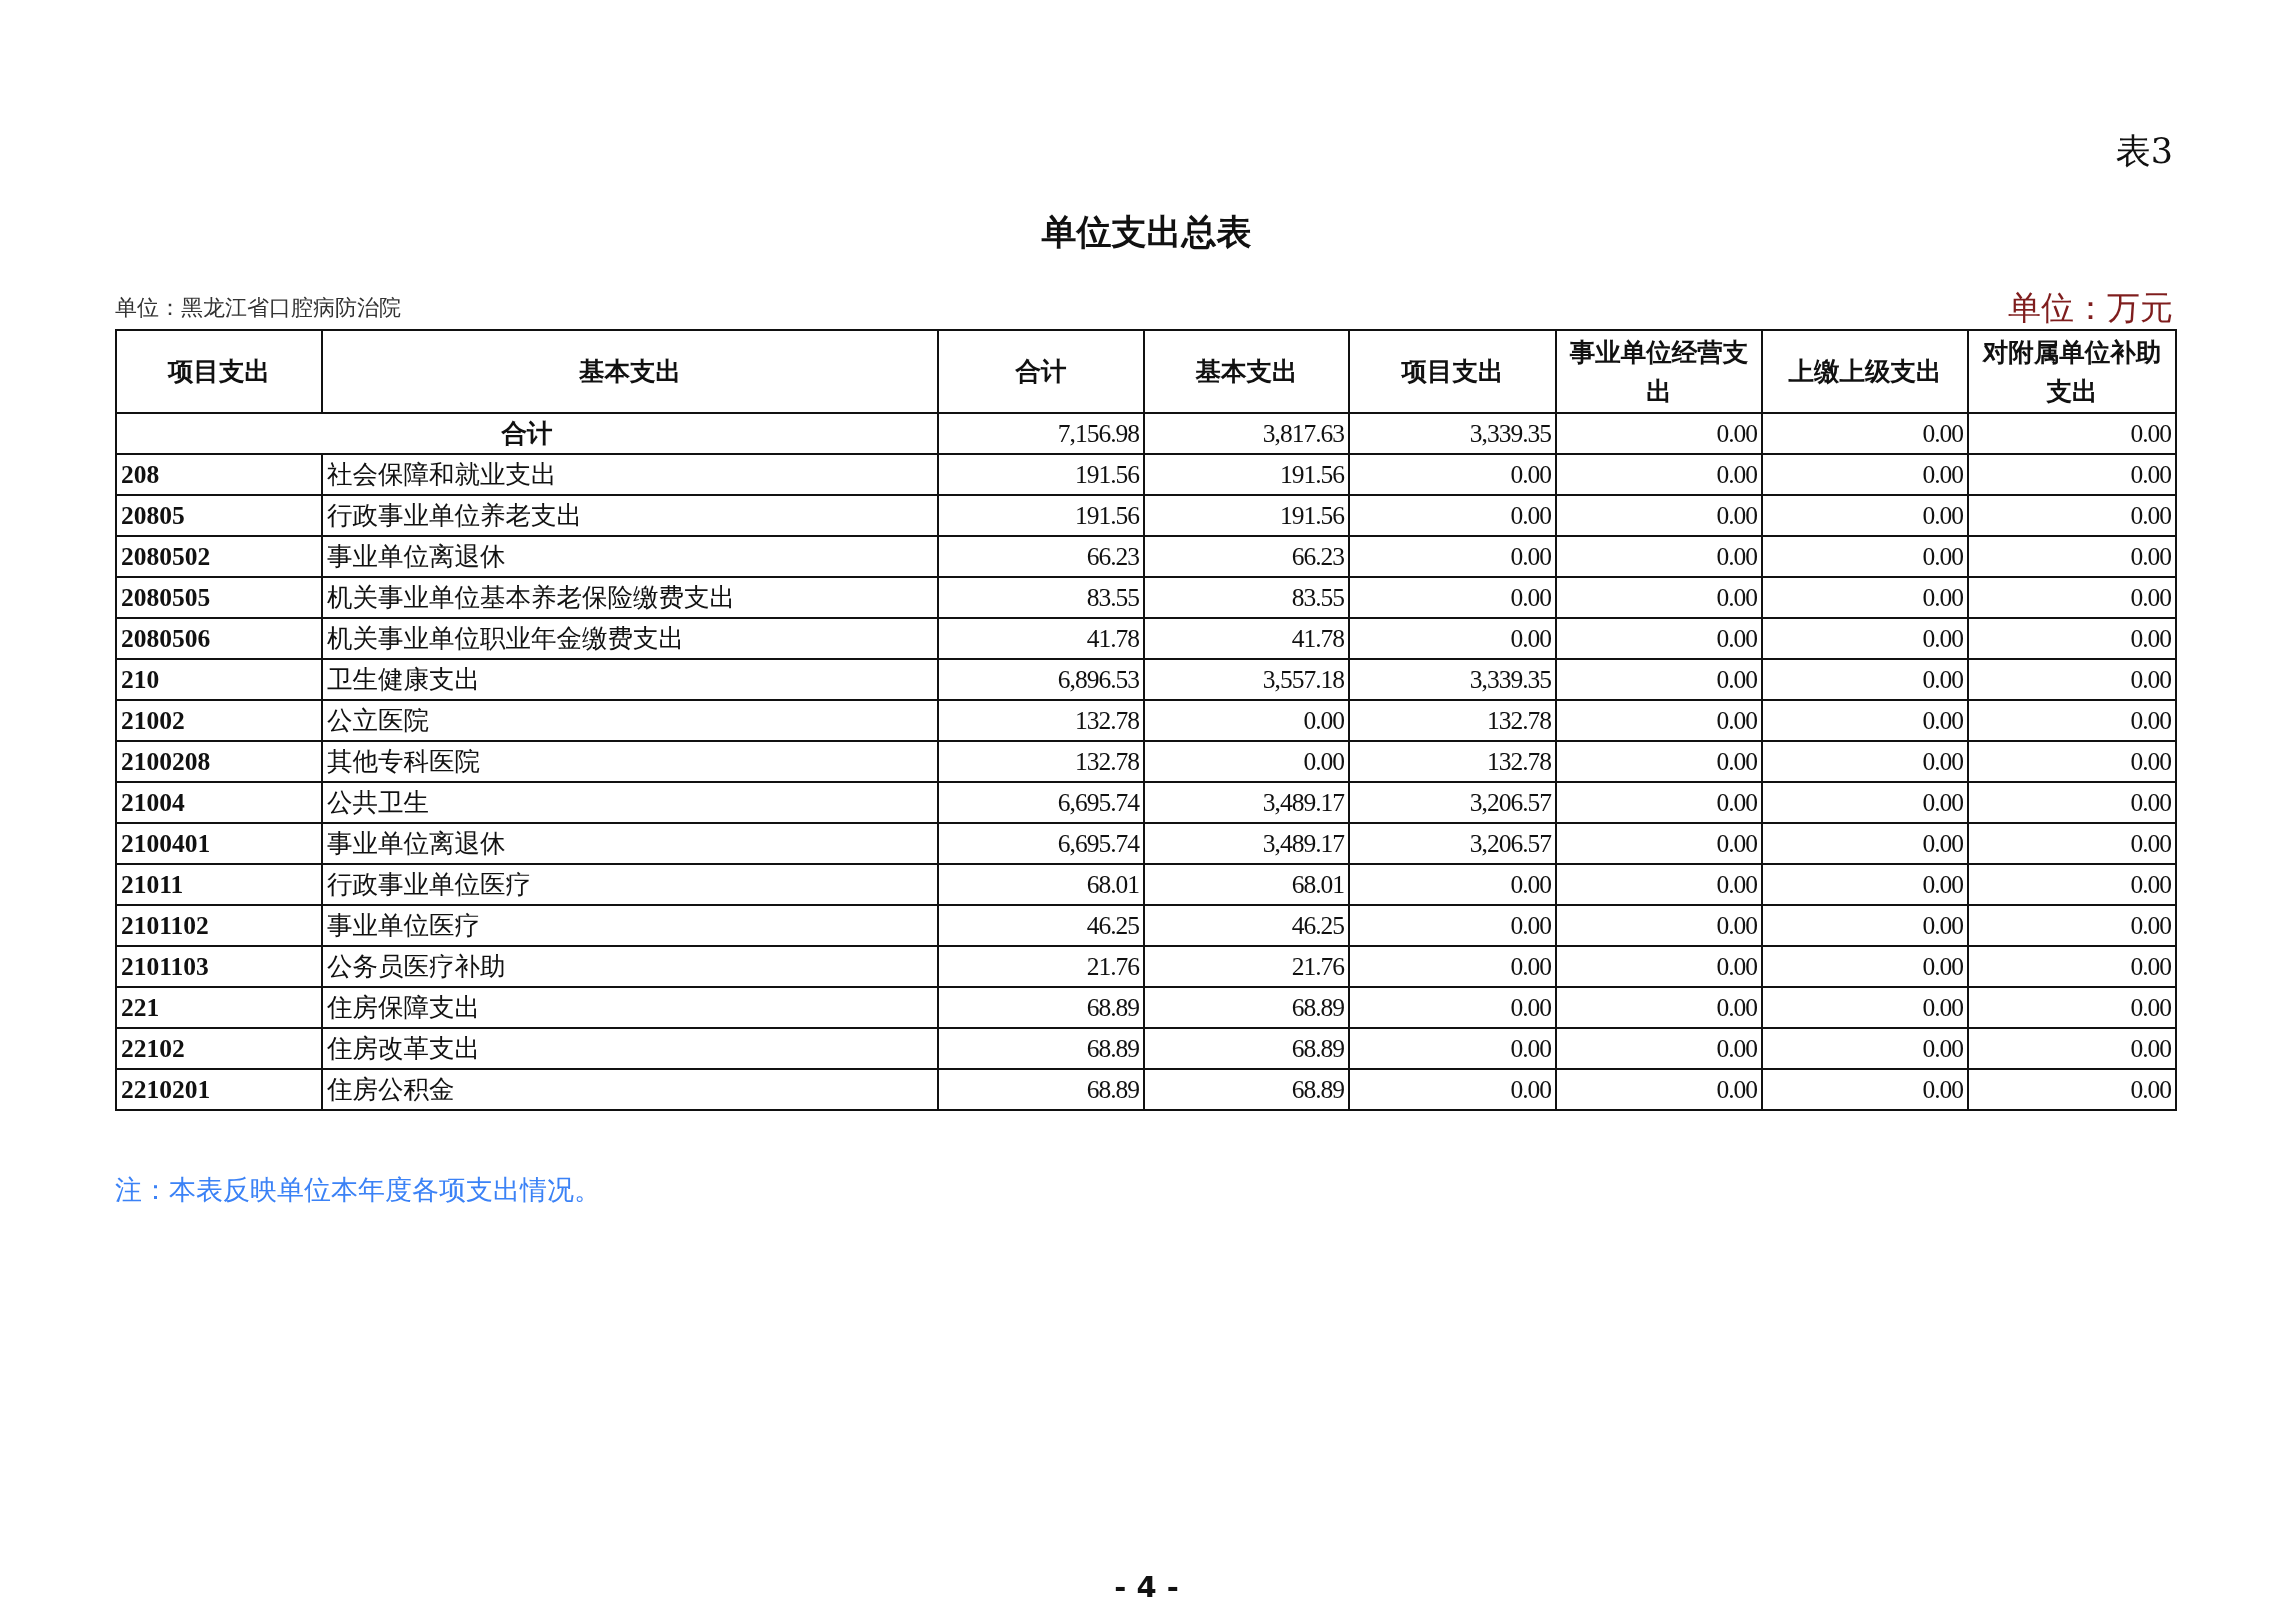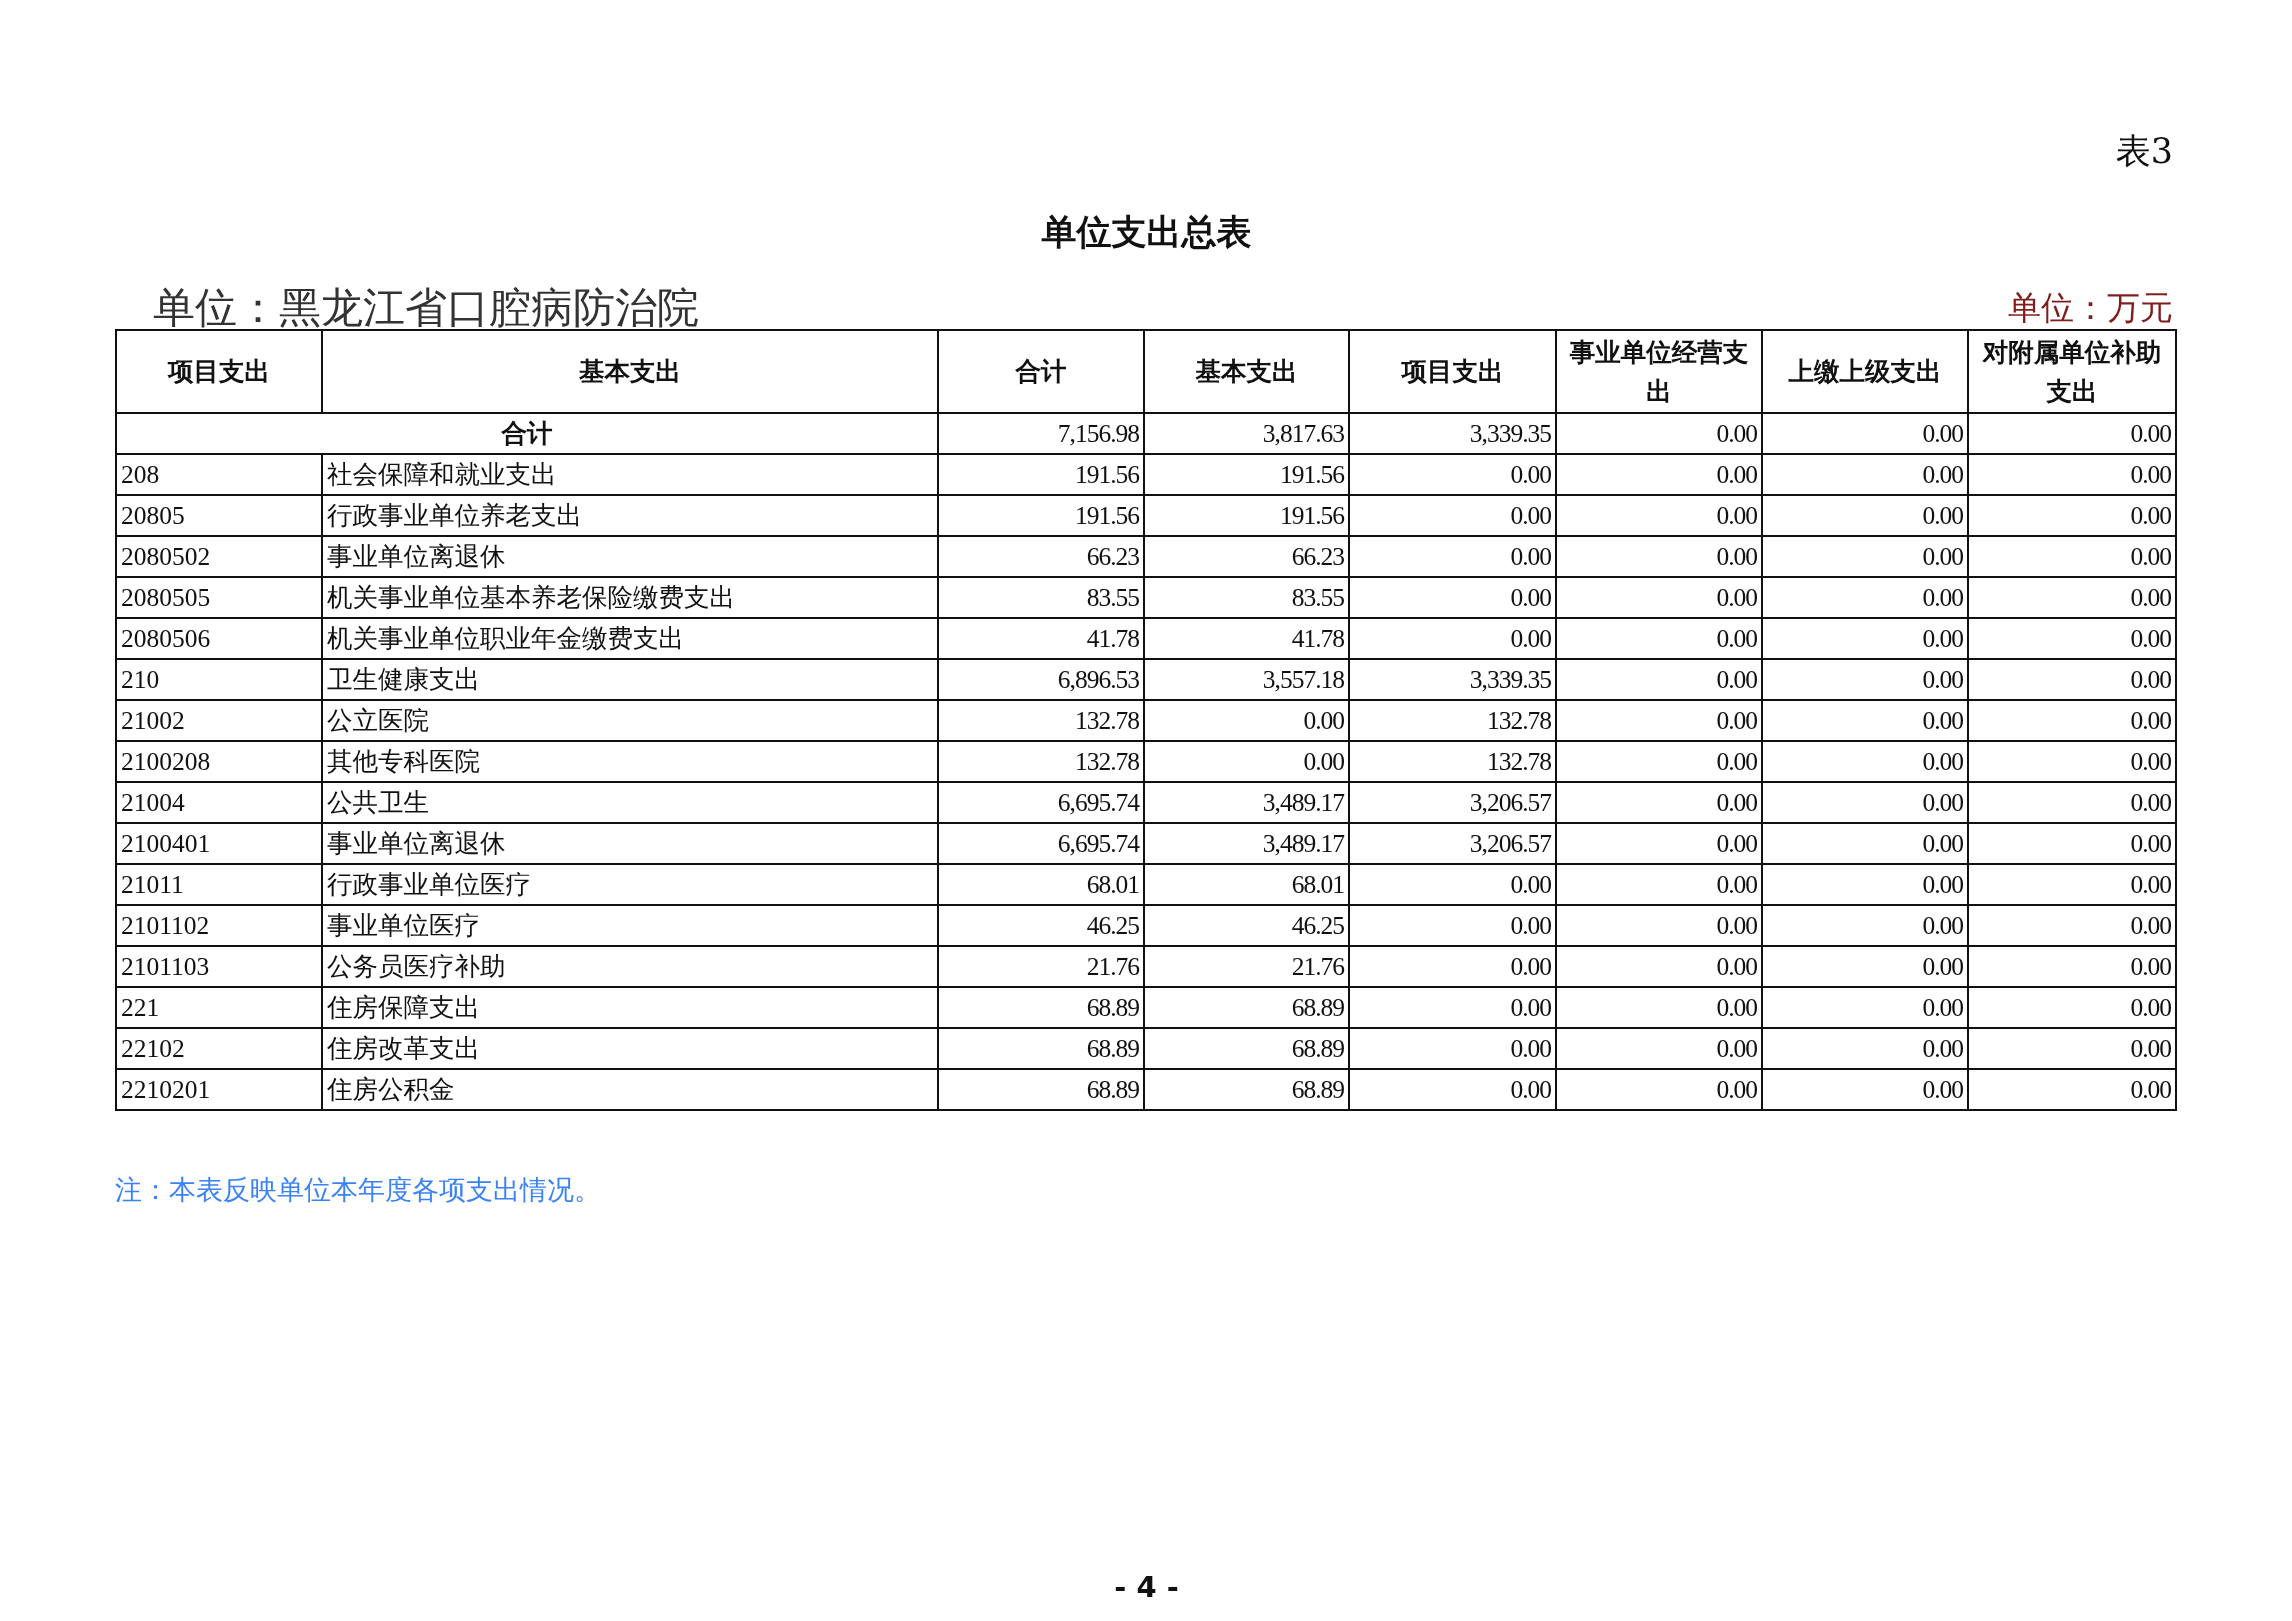--- a/index.html
+++ b/index.html
@@ -10,21 +10,21 @@
   .abs { position: absolute; }
   .table-no {
     top: 132px; right: 120px; font-size: 35px; line-height: 39px;
   }
   .doc-title {
     top: 208px; left: 0; width: 2293px; text-align: center;
     font-family: Liberation Serif, serif;
     font-weight: bold; font-size: 35px; line-height: 49px;
   }
   .unit-left {
-    top: 286px; left: 115px; font-size: 42px; line-height: 43px; color: #333; margin-left: 38px;
+    top: 286px; left: 115px; font-size: 22px; line-height: 43px; color: #333;
   }
   .unit-right {
     top: 286px; right: 120px; font-size: 33px; line-height: 43px; color: #7f1d1d;
   }
   table.exp {
     position: absolute; top: 329px; left: 115px;
     border-collapse: collapse; table-layout: fixed;
     width: 2058px;
   }
   table.exp td, table.exp th {
@@ -35,21 +35,21 @@
   table.exp th {
     font-family: "DejaVu Sans", "Liberation Sans", sans-serif;
     font-weight: bold; font-size: 25.5px; line-height: 39px;
     height: 81px; text-align: center; vertical-align: middle;
     white-space: normal;
   }
   table.exp td {
     height: 39px; font-size: 25.5px; line-height: 37px;
     font-family: "Liberation Serif", "DejaVu Serif", serif;
   }
-  td.code { text-align: left; padding-left: 13.7px; }
+  td.code { text-align: left; padding-left: 13.7px; font-weight: bold; }
   td.name { text-align: left; padding-left: 13.7px;
     font-family: "DejaVu Serif", serif; font-size: 24.5px; }
   td.num { text-align: right; padding-right: 2px;
     font-family: "DejaVu Sans Mono", "Liberation Mono", monospace;
     font-size: 24.5px; letter-spacing: -1px; }
   td.total-label { text-align: center;
     font-family: "DejaVu Sans", "Liberation Sans", sans-serif;
     font-weight: bold; font-size: 25.5px; }
   .note {
     top: 1173px; left: 115px; font-size: 27px; line-height: 33px; color: #3b82f6;

